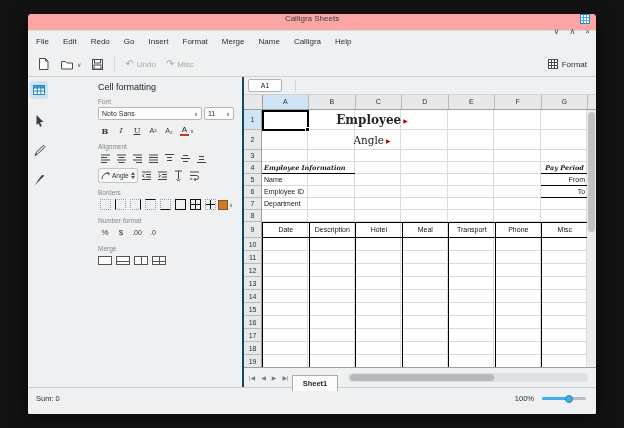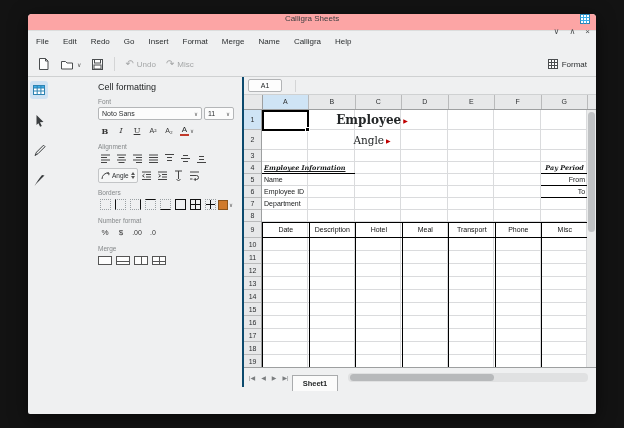--- a/index.html
+++ b/index.html
@@ -486,21 +486,21 @@
               <div class="rcell gr"></div>
               <div class="rcell gr"></div>
             </div>
 
           <div class="ov serifT" style="left:30px;top:0;width:160px;height:20px;line-height:20px;text-align:center;font-weight:bold;font-size:12px;">
             <span>Employee</span><span class="marker">▶</span>
           </div>
           <div class="ov serifT" style="left:30px;top:20px;width:160px;height:20px;line-height:20px;text-align:center;font-size:10.5px;">
             <span>Angle</span><span class="marker">▶</span>
           </div>
-          <div class="ov serifT" style="left:2px;top:52px;height:12px;line-height:12px;font-size:6.5px;font-style:italic;font-weight:bold;color:#17191a;text-decoration:underline;">Employee Information</div>
+          <div class="ov serifT" style="left:2px;top:52px;height:12px;line-height:12px;font-size:6.5px;font-style:italic;font-weight:bold;color:#17191a;">Employee Information</div>
           <div class="ov serifT" style="left:279px;top:52px;width:47px;height:12px;line-height:12px;text-align:center;font-size:6.5px;font-style:italic;font-weight:bold;color:#17191a;">Pay Period</div>
           <div class="ov cl" style="left:2px;top:64px;height:12px;line-height:12px;">Name</div>
           <div class="ov cl" style="left:279px;top:64px;width:44px;height:12px;line-height:12px;text-align:right;">From</div>
           <div class="ov cl" style="left:2px;top:76px;height:12px;line-height:12px;">Employee ID</div>
           <div class="ov cl" style="left:279px;top:76px;width:44px;height:12px;line-height:12px;text-align:right;">To</div>
           <div class="ov cl" style="left:2px;top:88px;height:12px;line-height:12px;">Department</div>
 
           <div class="uline" style="left:0;top:63px;width:93px;"></div>
           <div class="uline" style="left:279px;top:63px;width:83px;"></div>
           <div class="uline" style="left:279px;top:75px;width:83px;"></div>
@@ -543,14 +543,24 @@
         <span class="navbtn">▶|</span>
         <div class="sheettab">Sheet1</div>
         <div class="hscroll">
           <div class="hhandle"></div>
         </div>
       </div>
 
     </div>
   </div>
 
+  <div class="statusbar">
+    <span>Sum: 0</span>
+    <div class="sb-right">
+      <span>100%</span>
+      <div class="slider">
+        <div class="fill"></div>
+        <div class="knob"></div>
+      </div>
+    </div>
+  </div>
 
 </div>
 
 </body></html>

